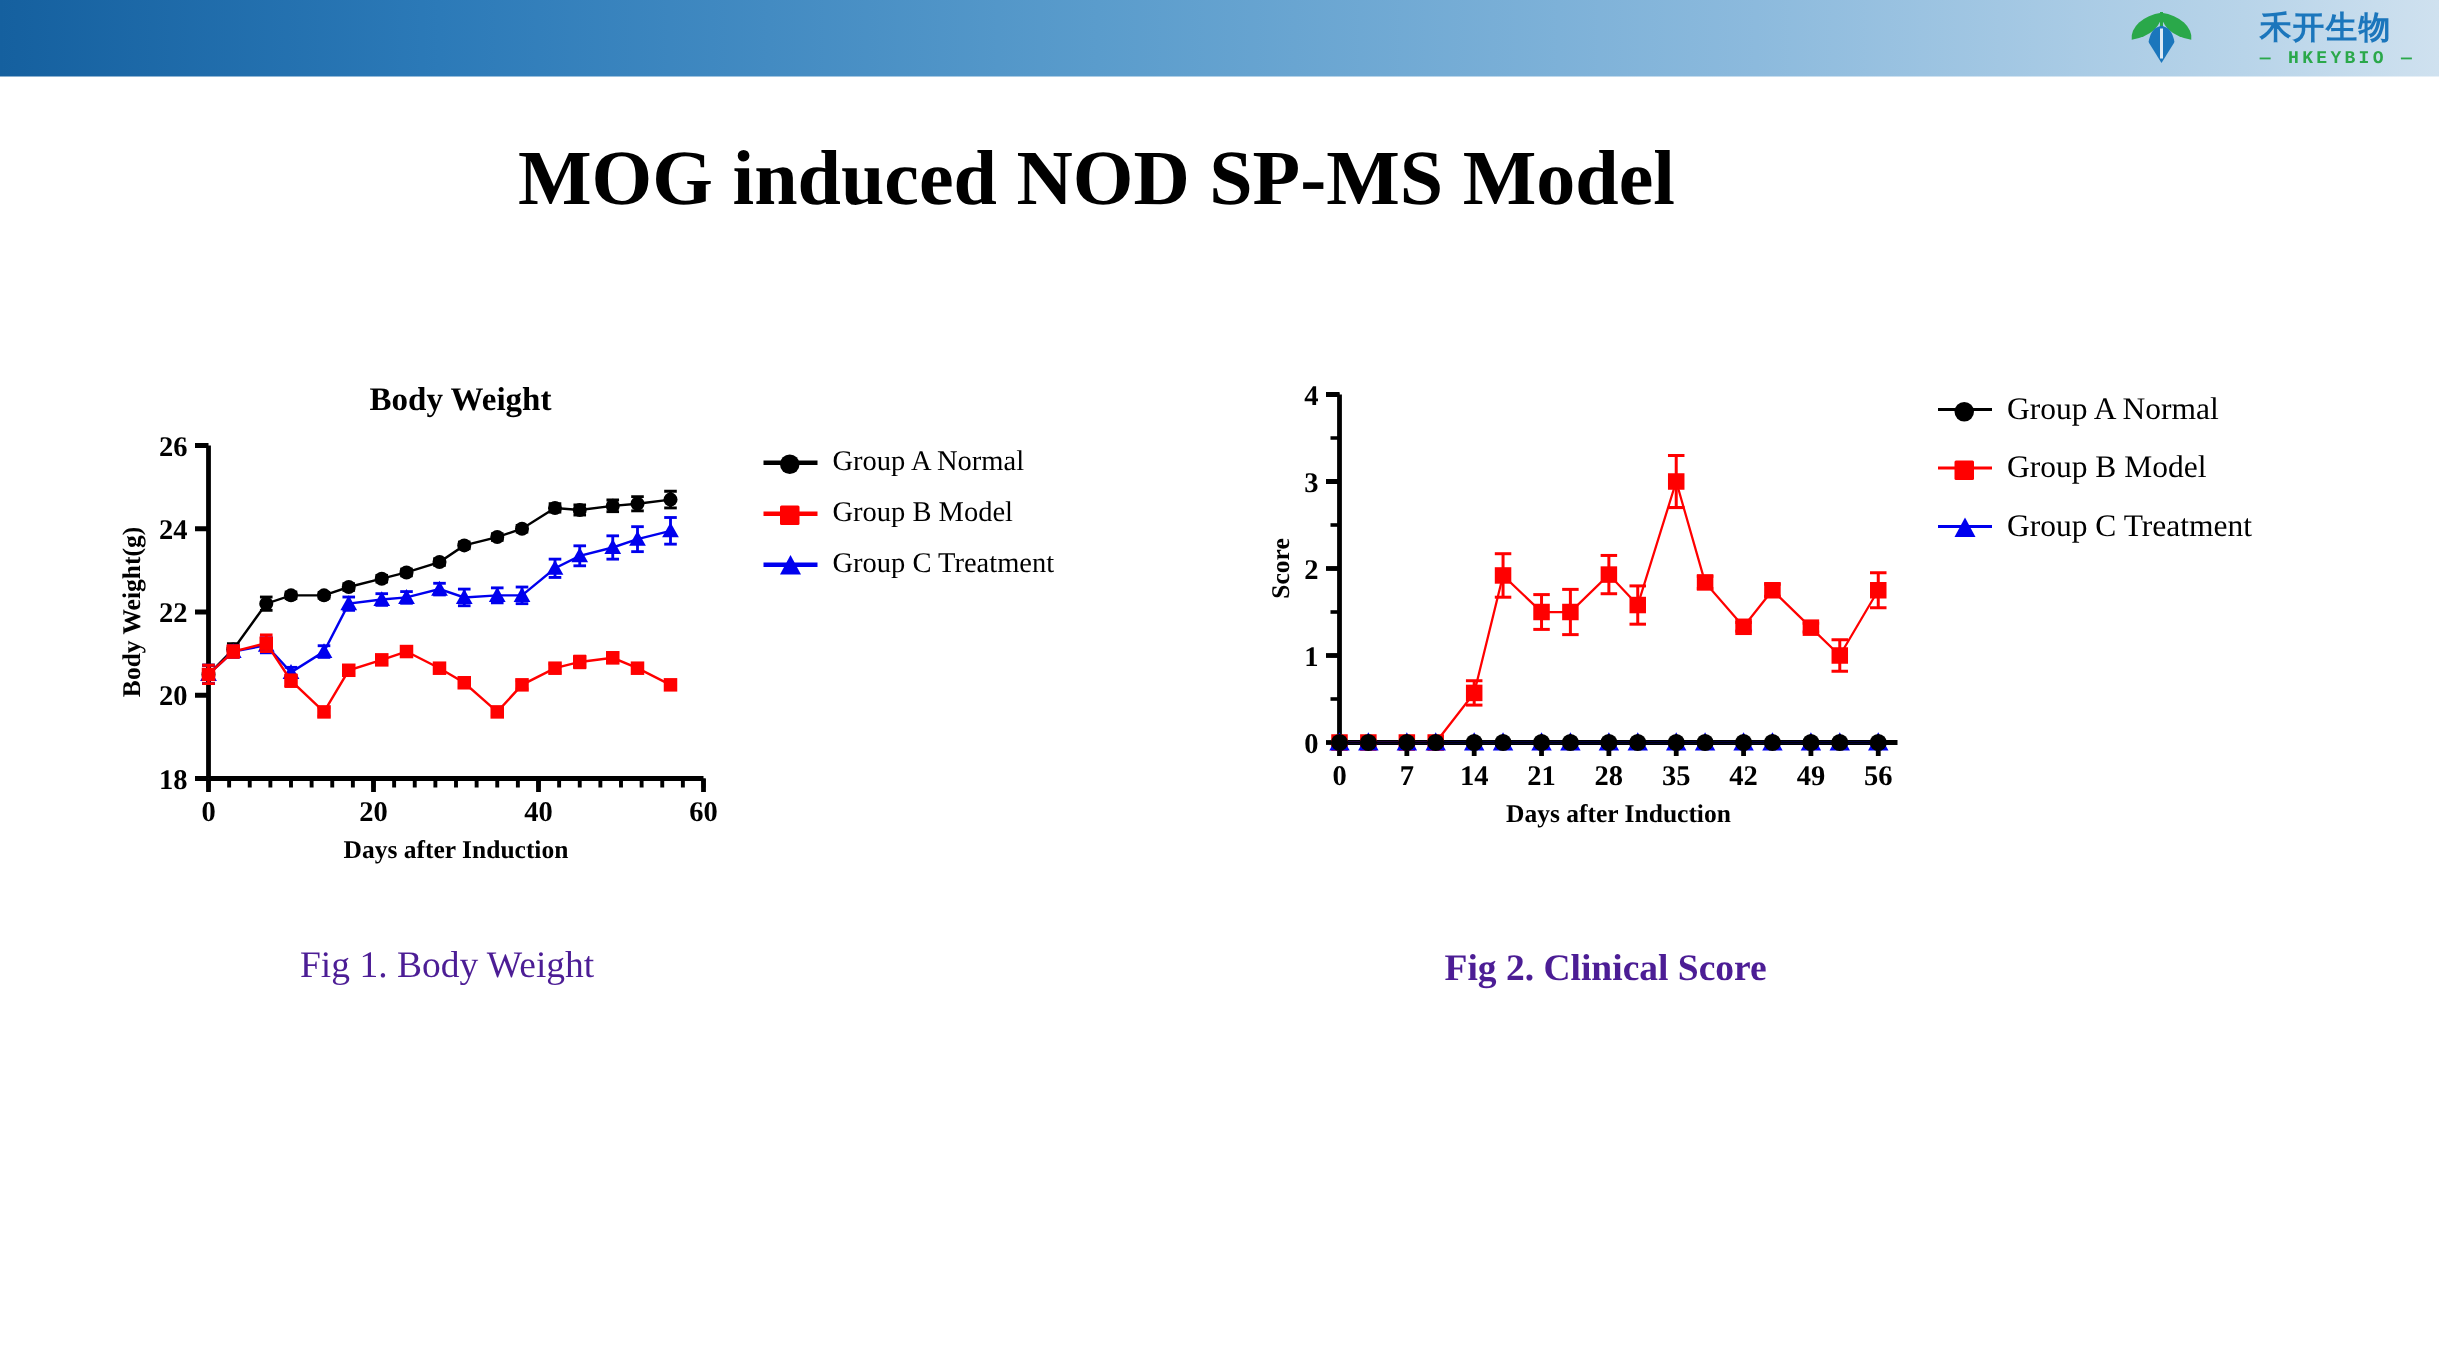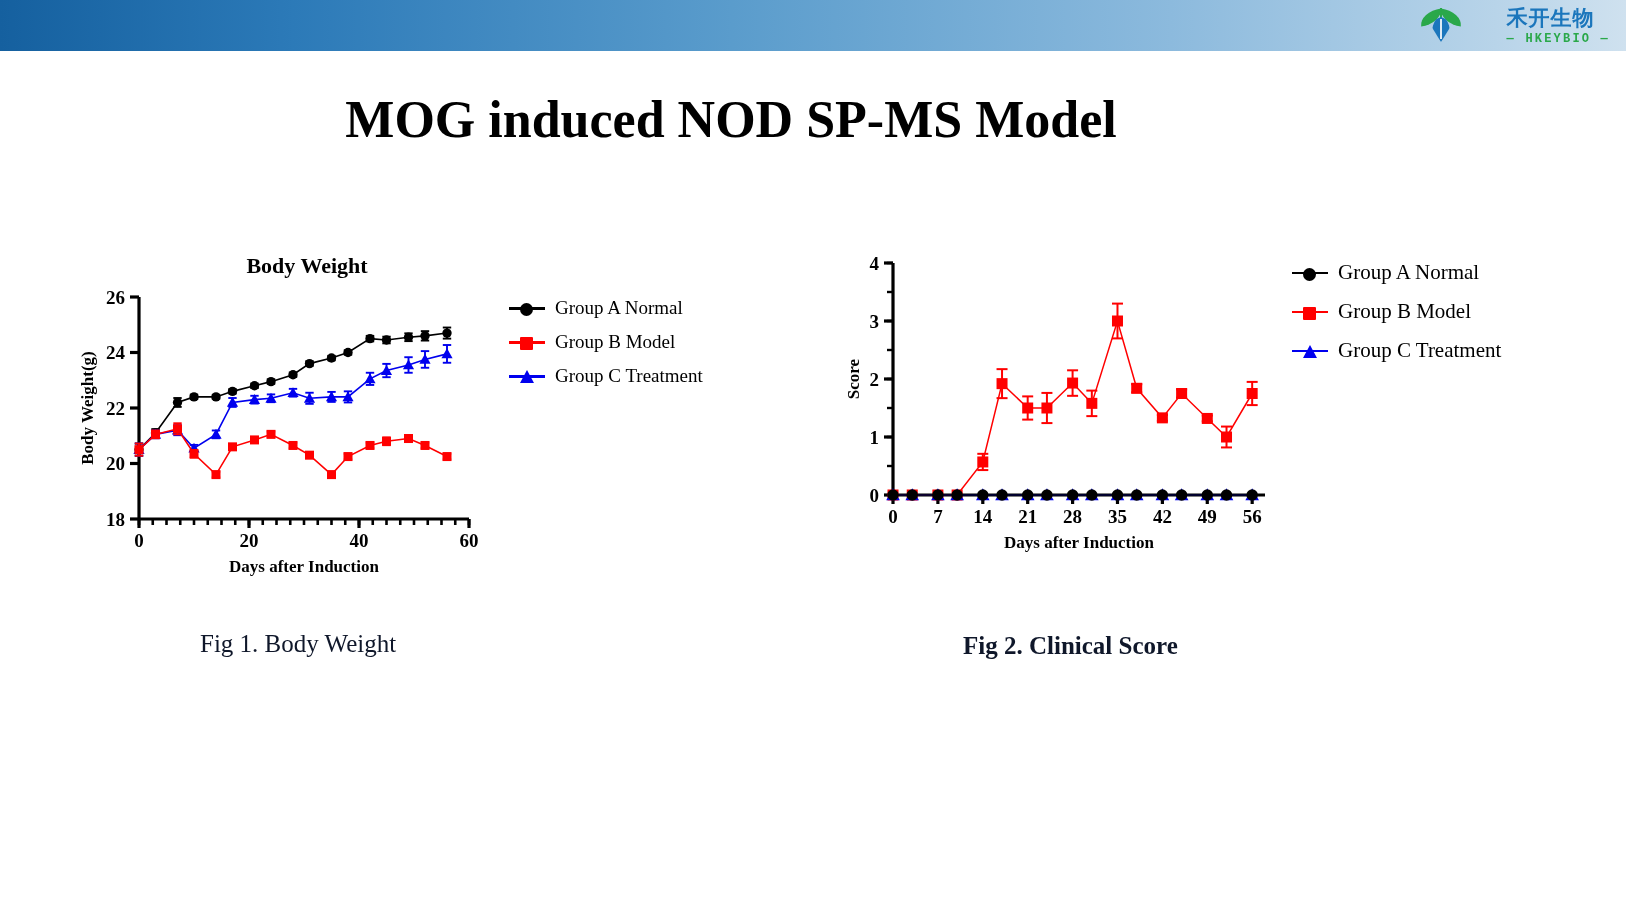--- a/index.html
+++ b/index.html
@@ -158,21 +158,21 @@
     font-family: "Liberation Serif", "DejaVu Serif", serif;
     margin-left: 8px;
   }
   #chart1-legend .legend-label { font-size: 19px; }
   #chart2-legend .legend-label { font-size: 21px; }
 
   .fig-caption {
     position: absolute;
     font-family: "Liberation Serif", "DejaVu Serif", serif;
     font-size: 25px;
-    color: #0f172a;
+    color: #4c1d95;
     white-space: nowrap;
   }
   #caption-1 { left: 200px; top: 630px; }
   #caption-2 { left: 963px; top: 632px; font-weight: bold; }
 </style>
 </head>
 <body>
 
 <div id="header-bar">
   <div id="logo-block">

